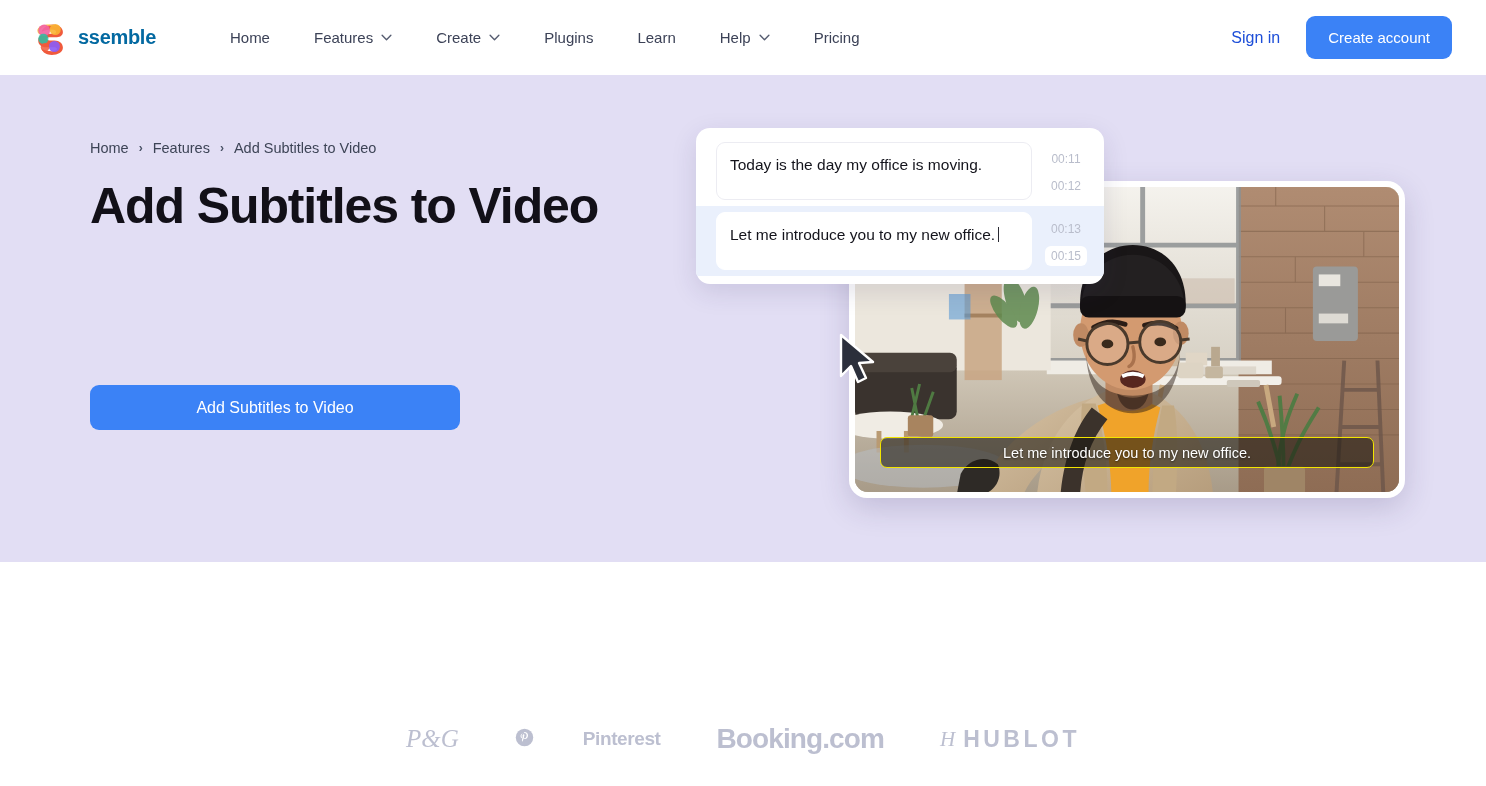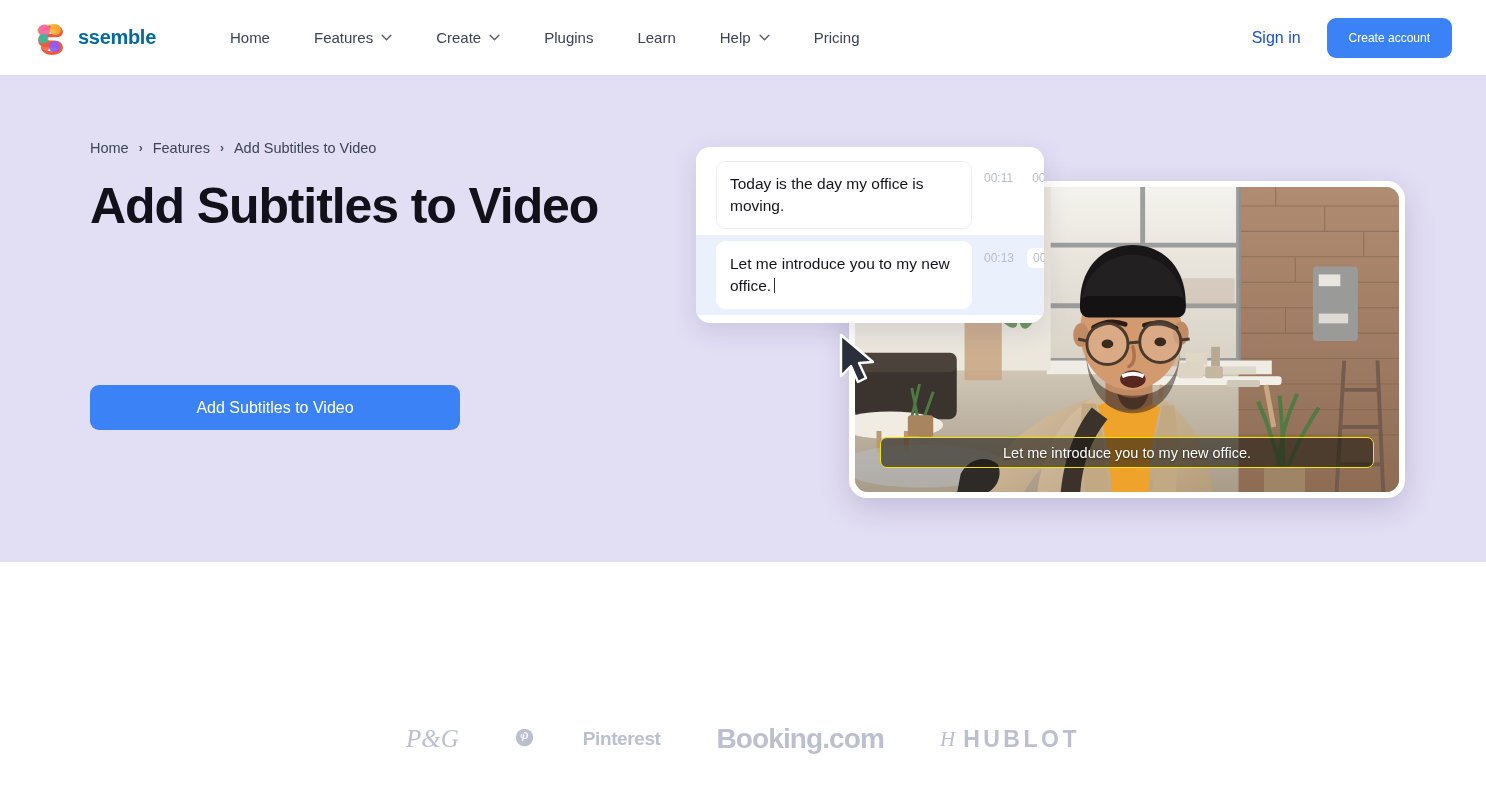--- a/index.html
+++ b/index.html
@@ -50,21 +50,21 @@
     margin-left: auto;
     display: flex; align-items: center; gap: 26px;
   }
   .signin {
     font-size: 16px; font-weight: normal; color: #1d4ed8;
     cursor: pointer;
   }
   .create-account {
     background: #3b82f6;
     color: #ffffff;
-    font-size: 12px;
+    font-size: 15px;
     font-weight: normal;
     border: none;
     border-radius: 9px;
     padding: 13px 22px;
     cursor: pointer;
     font-family: inherit;
   }
 
   
   .hero {
@@ -108,28 +108,27 @@
     font-size: 16px;
     font-family: inherit;
     cursor: pointer;
   }
 
   
   .sub-panel {
     position: absolute;
     left: 696px;
     top: 53px;
-    width: 348px;
+    width: 408px;
     background: #ffffff;
     border-radius: 14px;
     box-shadow: 0 8px 26px rgba(45,35,90,0.13);
     padding: 8px 0px 8px 0px;
     z-index: 30;
     overflow: hidden;
-    margin-top: 19px;
   }
   .sub-row {
     display: flex;
     align-items: flex-start;
     padding: 6px 10px 6px 20px;
     gap: 6px;
     cursor: pointer;
   }
   .sub-row.active { background: #EAF0FC; }
   .sub-text-box {
@@ -148,21 +147,21 @@
     display: inline-block;
     width: 1px;
     height: 15px;
     background: #2a2a33;
     vertical-align: -2px;
     margin-left: 3px;
   }
   .sub-times {
     width: 56px;
     display: flex;
-    flex-direction: row;
+    flex-direction: column;
     gap: 7px;
     padding-top: 7px;
     align-items: center;
   }
   .time-chip {
     font-size: 12px;
     color: #b9bdcb;
     padding: 3px 6px;
     border-radius: 6px;
     font-family: "Liberation Sans", sans-serif;

